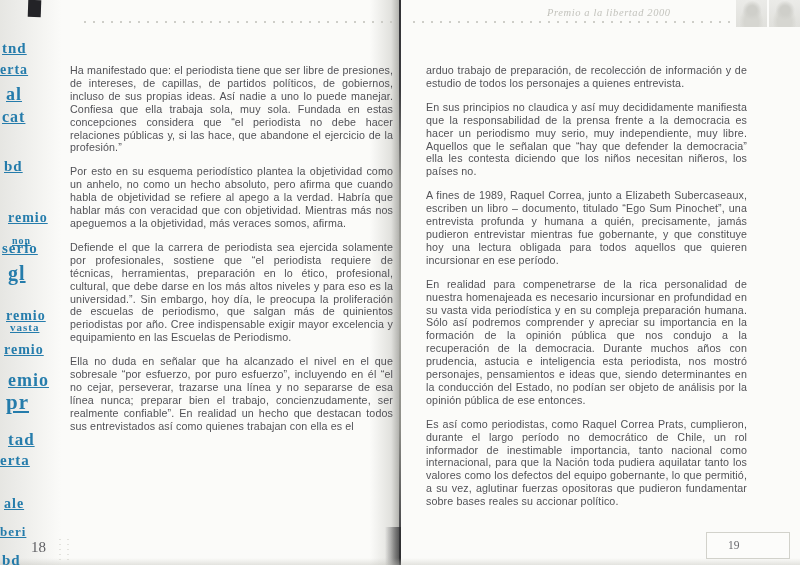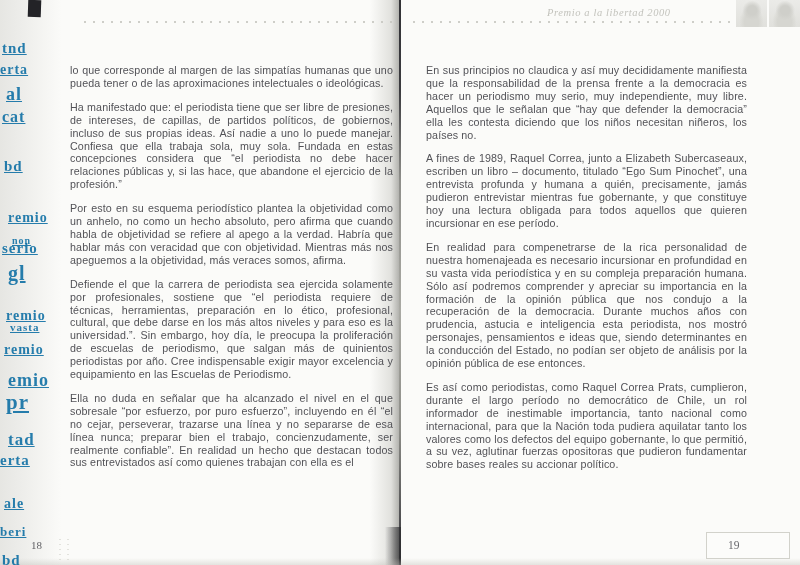--- a/index.html
+++ b/index.html
@@ -39,21 +39,21 @@
     font-family:"Liberation Serif",serif;font-weight:bold;color:#0369a1;
     letter-spacing:1px;filter:blur(.4px);opacity:.85;white-space:nowrap;text-decoration:underline;}
   
   .col{position:absolute;top:64px;color:#525257;
     font-size:10.7px;line-height:12.9px;letter-spacing:.12px;text-align:justify;}
   .col.left{left:70px;width:323px;}
   .col.right{left:426px;width:321px;}
   .col p{margin:0 0 11px 0;}
   
   .page-num-left{position:absolute;left:31px;top:539px;
-    font-family:"Liberation Serif",serif;font-size:11px;color:#5f5f63;}
+    font-family:"Liberation Serif",serif;font-size:15px;color:#5f5f63;}
   .dotted-marks{position:absolute;left:56px;top:537px;width:16px;height:24px;opacity:.55;
     background-image:radial-gradient(circle,#cfcfc8 .8px,transparent 1.1px);background-size:8px 5px;}
   .page-num-box{position:absolute;left:706px;top:532px;width:84px;height:27px;
     background:#fcfcfa;border:1px solid #d2d2cb;box-sizing:border-box;}
   .page-num-box span{position:absolute;left:21px;top:6px;
     font-family:"Liberation Serif",serif;font-size:11.5px;color:#6a6a6e;}
 </style>
 </head>
 <body>
 
@@ -90,28 +90,28 @@
 
   <div class="dotted-rule l"></div>
   <div class="dotted-rule r"></div>
   <div class="running-header">Premio a la libertad 2000</div>
   <div class="portrait-strip">
     <div class="portrait"></div>
     <div class="portrait"></div>
   </div>
 
   <div class="col left">
-    <p>lo que corresponde al margen de las simpatías humanas que uno pueda tener o de las aproximaciones intelectuales o ideológicas.</p>
     <p>Ha manifestado que: el periodista tiene que ser libre de presiones, de intereses, de capillas, de partidos políticos, de gobiernos, incluso de sus propias ideas. Así nadie a uno lo puede manejar. Confiesa que ella trabaja sola, muy sola. Fundada en estas concepciones considera que “el periodista no debe hacer relaciones públicas y, si las hace, que abandone el ejercicio de la profesión.”</p>
     <p>Por esto en su esquema periodístico plantea la objetividad como un anhelo, no como un hecho absoluto, pero afirma que cuando habla de objetividad se refiere al apego a la verdad. Habría que hablar más con veracidad que con objetividad. Mientras más nos apeguemos a la objetividad, más veraces somos, afirma.</p>
     <p>Defiende el que la carrera de periodista sea ejercida solamente por profesionales, sostiene que “el periodista requiere de técnicas, herramientas, preparación en lo ético, profesional, cultural, que debe darse en los más altos niveles y para eso es la universidad.”. Sin embargo, hoy día, le preocupa la proliferación de escuelas de periodismo, que salgan más de quinientos periodistas por año. Cree indispensable exigir mayor excelencia y equipamiento en las Escuelas de Periodismo.</p>
     <p>Ella no duda en señalar que ha alcanzado el nivel en el que sobresale “por esfuerzo, por puro esfuerzo”, incluyendo en él “el no cejar, perseverar, trazarse una línea y no separarse de esa línea nunca; preparar bien el trabajo, concienzudamente, ser realmente confiable”. En realidad un hecho que destacan todos sus entrevistados así como quienes trabajan con ella es el</p>
   </div>
 
   <div class="col right">
+    <p>arduo trabajo de preparación, de recolección de información y de estudio de todos los personajes a quienes entrevista.</p>
     <p>En sus principios no claudica y así muy decididamente manifiesta que la responsabilidad de la prensa frente a la democracia es hacer un periodismo muy serio, muy independiente, muy libre. Aquellos que le señalan que “hay que defender la democracia” ella les contesta diciendo que los niños necesitan niñeros, los países no.</p>
     <p>A fines de 1989, Raquel Correa, junto a Elizabeth Subercaseaux, escriben un libro – documento, titulado “Ego Sum Pinochet”, una entrevista profunda y humana a quién, precisamente, jamás pudieron entrevistar mientras fue gobernante, y que constituye hoy una lectura obligada para todos aquellos que quieren incursionar en ese período.</p>
     <p>En realidad para compenetrarse de la rica personalidad de nuestra homenajeada es necesario incursionar en profundidad en su vasta vida periodística y en su compleja preparación humana. Sólo así podremos comprender y apreciar su importancia en la formación de la opinión pública que nos condujo a la recuperación de la democracia. Durante muchos años con prudencia, astucia e inteligencia esta periodista, nos mostró personajes, pensamientos e ideas que, siendo determinantes en la conducción del Estado, no podían ser objeto de análisis por la opinión pública de ese entonces.</p>
     <p>Es así como periodistas, como Raquel Correa Prats, cumplieron, durante el largo período no democrático de Chile, un rol informador de inestimable importancia, tanto nacional como internacional, para que la Nación toda pudiera aquilatar tanto los valores como los defectos del equipo gobernante, lo que permitió, a su vez, aglutinar fuerzas opositoras que pudieron fundamentar sobre bases reales su accionar político.</p>
   </div>
 
   <div class="page-num-left">18</div>
   <div class="dotted-marks"></div>
   <div class="page-num-box">
     <span>19</span>

